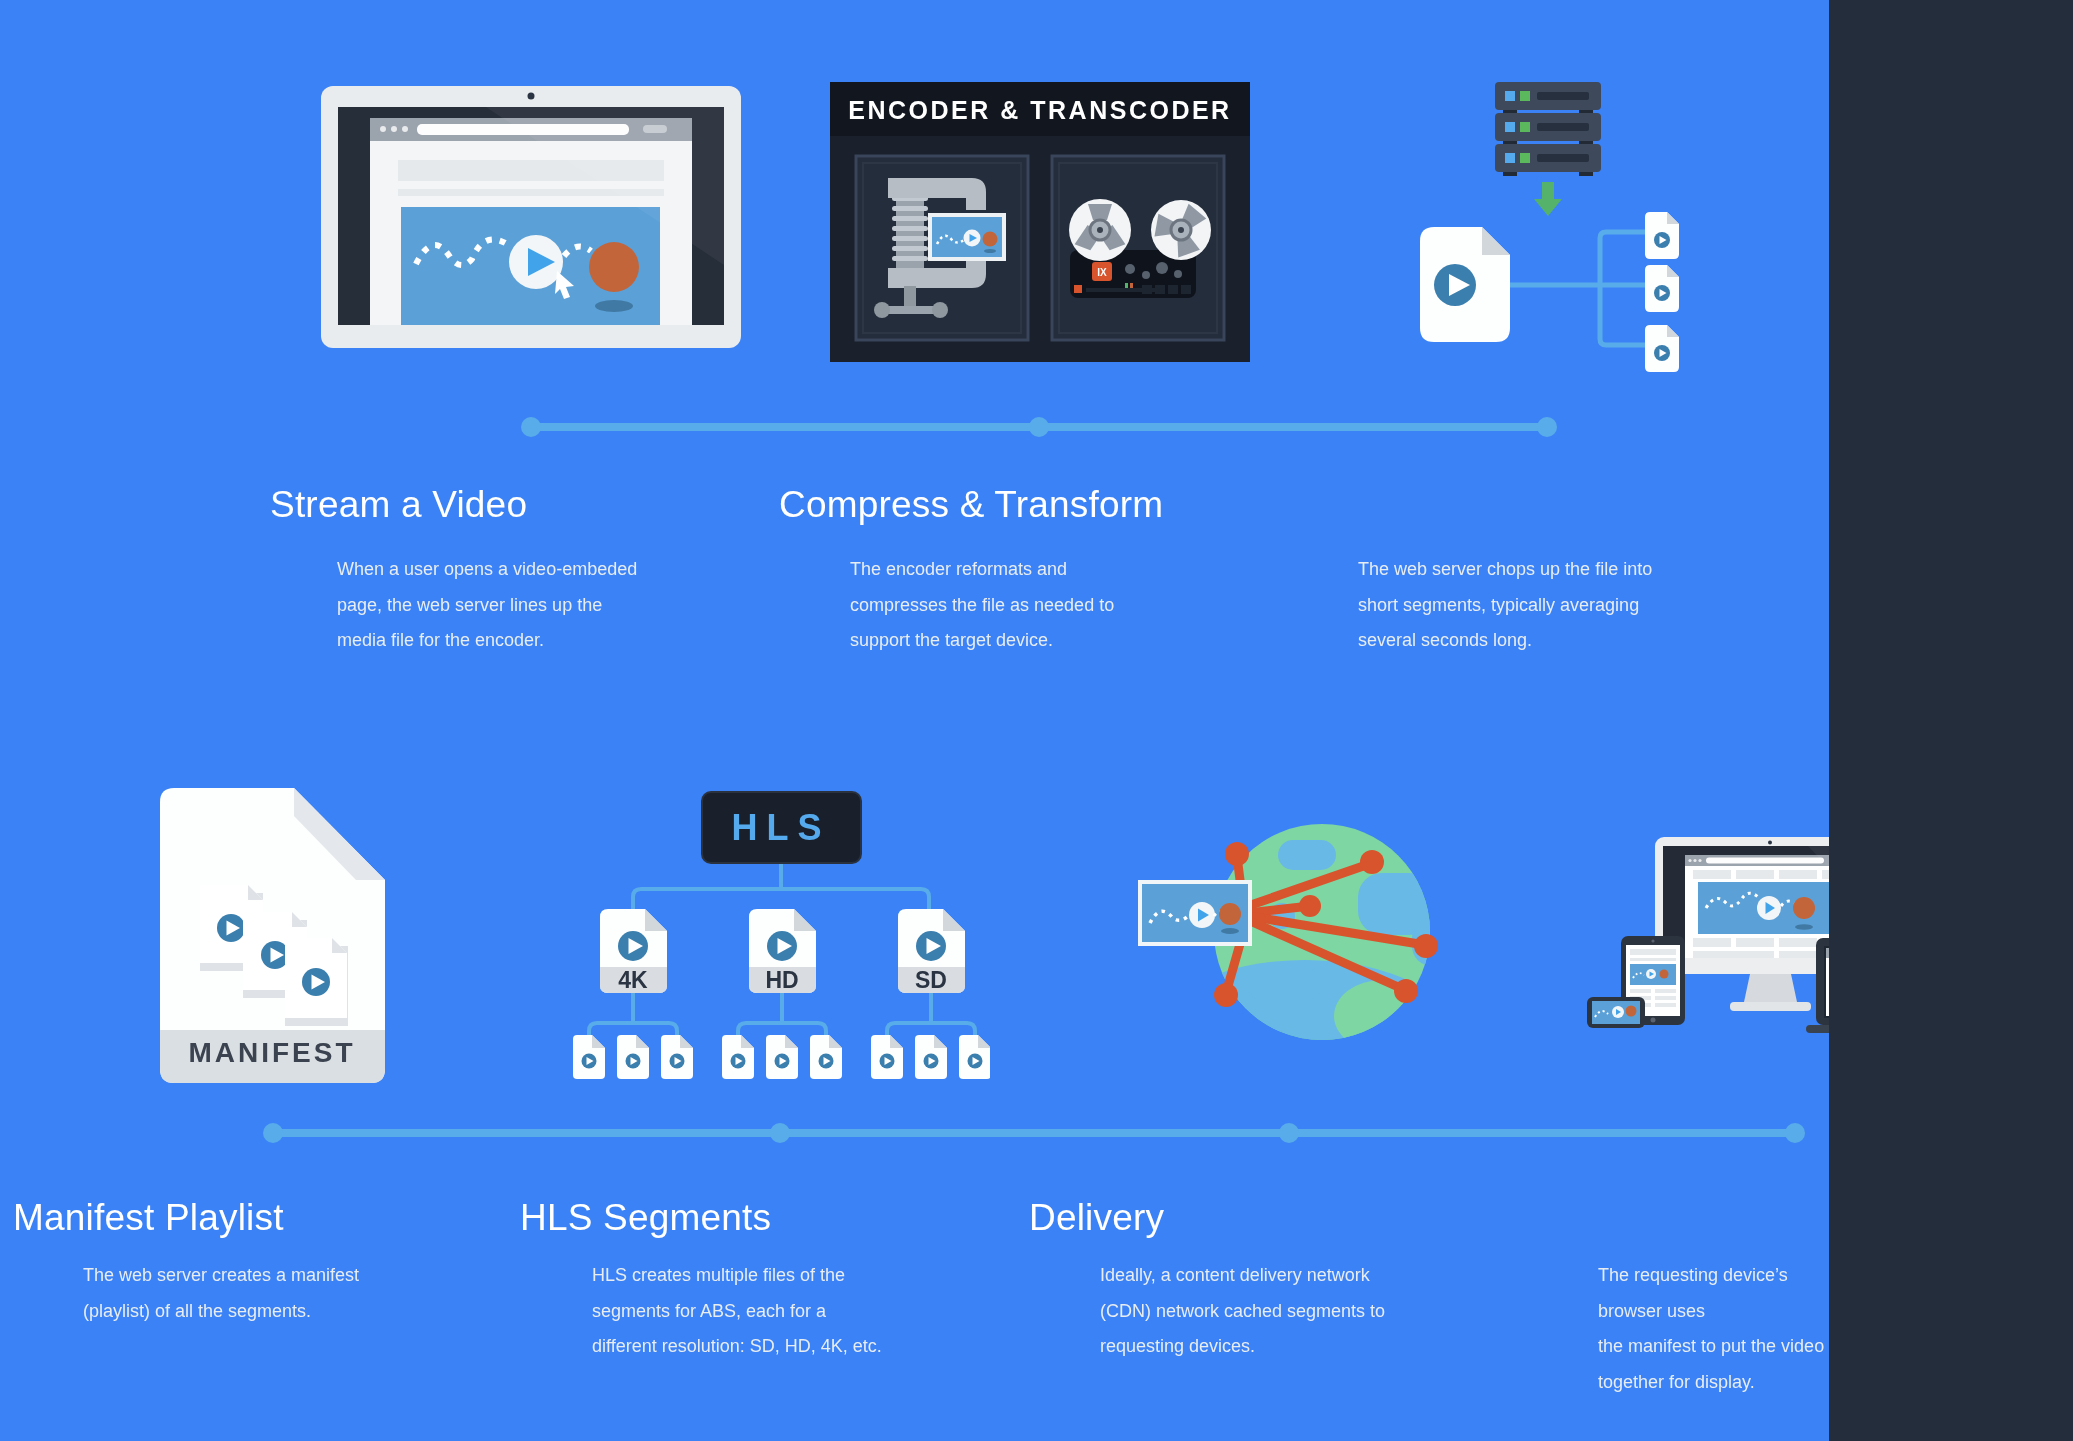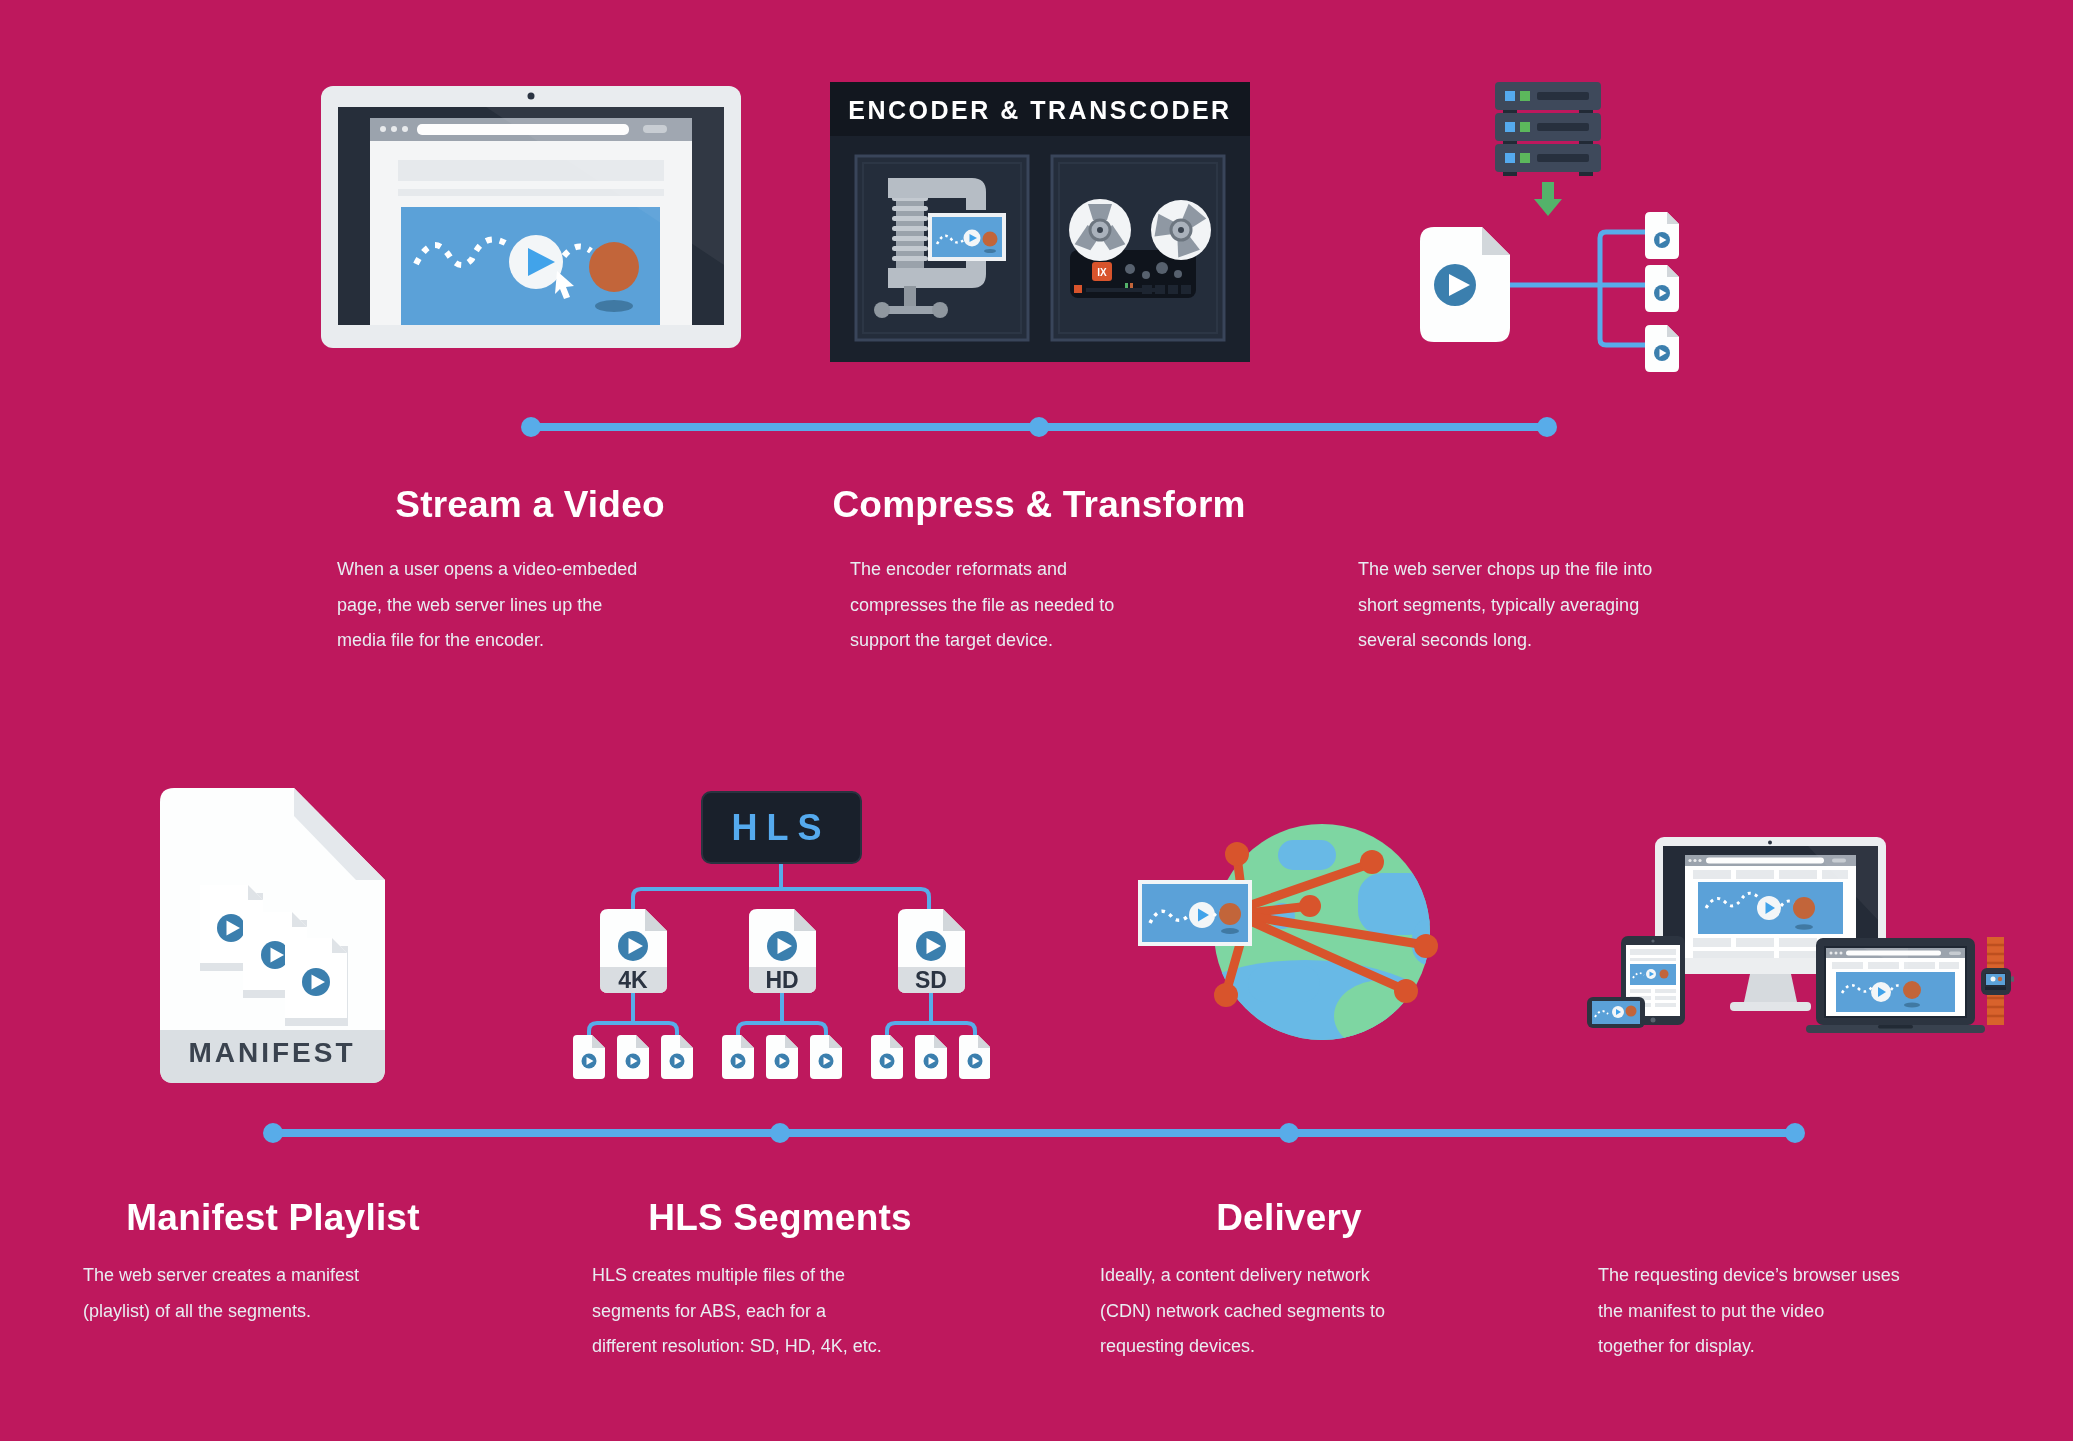--- a/index.html
+++ b/index.html
@@ -1,26 +1,26 @@
 <!DOCTYPE html>
 <html><head>
 <meta charset="utf-8">
 <style>
   * { margin:0; padding:0; box-sizing:border-box; }
   html,body { width:2073px; height:1441px; background:#242d3b; }
   .canvas {
-    position:relative; width:2073px; height:1441px; overflow:hidden;
-    background:#be185d; font-family:"Liberation Sans", sans-serif;
+    position:relative; width:1829px; height:1441px; overflow:hidden;
+    background:#3b82f6; font-family:"Liberation Sans", sans-serif;
   }
   .illus { position:absolute; }
   .tl-line { position:absolute; height:8px; border-radius:4px; background:#58ace9; }
   .tl-dot  { position:absolute; width:20px; height:20px; border-radius:50%; background:#58ace9; }
   .step-title {
-    position:absolute; width:520px; text-align:center;
-    color:#ffffff; font-size:37px; font-weight:bold; letter-spacing:0.2px;
+    position:absolute; width:520px; text-align:left;
+    color:#ffffff; font-size:37px; font-weight:normal; letter-spacing:0.2px;
   }
   .step-desc {
     position:absolute; color:#e8edf2; font-size:18px; line-height:35.5px;
     white-space:pre-line;
   }
 </style>
 </head>
 <body>
 
 <div class="canvas">

